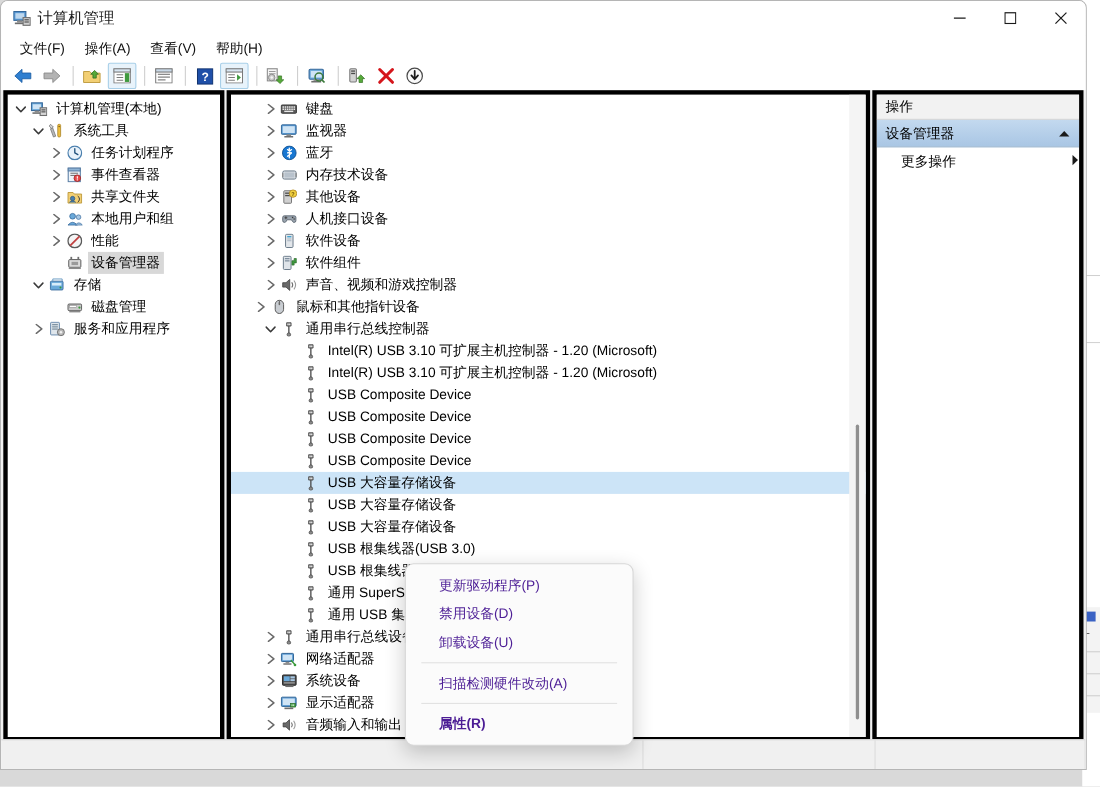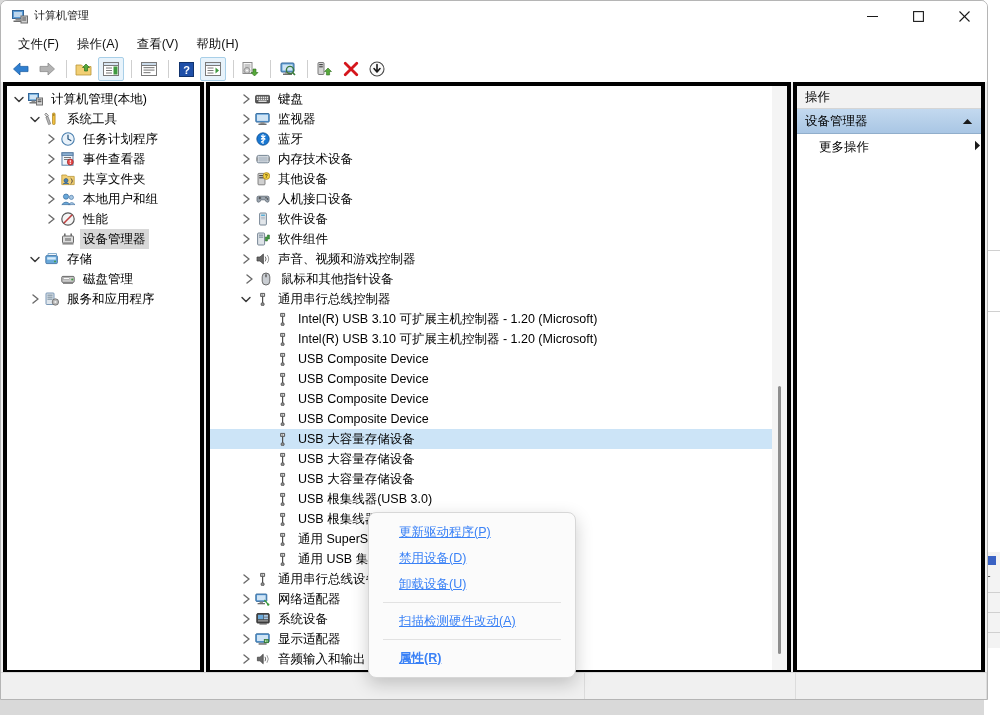--- a/index.html
+++ b/index.html
@@ -21,21 +21,21 @@
   
   .window{
     position:absolute;left:0;top:0;width:988px;height:700px;
     background:#ffffff;border:1px solid #b5b5b5;box-sizing:border-box;
     border-radius:7px 7px 0 0;overflow:hidden;
   }
 
   
   .titlebar{position:relative;height:31px;background:#ffffff;}
   .title-icon{position:absolute;left:11px;top:8px;width:16px;height:15px;}
-  .title-text{position:absolute;left:33px;top:7px;font-size:11px;color:#1a1a1a;}
+  .title-text{position:absolute;left:33px;top:7px;font-size:14px;color:#1a1a1a;}
   .wbtns{position:absolute;right:0;top:0;height:31px;display:flex;}
   .wbtn{width:46px;height:31px;display:flex;align-items:center;justify-content:center;}
   .wbtn svg{display:block;}
 
   
   .menubar{height:24px;background:#ffffff;display:flex;align-items:center;padding-left:8px;}
   .menu-item{padding:2px 9px;font-size:12.5px;color:#111;}
 
   
   .toolbar{height:26px;background:#ffffff;display:flex;align-items:center;padding-left:8px;gap:0px;}
@@ -80,21 +80,21 @@
   .sb-a{width:210px;}
   .sb-b{width:190px;}
 
   
   .ctxmenu{
     position:absolute;left:367px;top:430px;width:206px;
     background:#fbfbfb;border:1px solid #d7d7d7;border-radius:8px;
     box-shadow:0 6px 18px rgba(0,0,0,.20);
     padding:6px 0;z-index:50;
   }
-  .ctx-item{height:26px;display:flex;align-items:center;padding:0 14px 0 30px;font-size:12.5px;color:#3b82f6;text-decoration:underline;}
+  .ctx-item{height:26px;display:flex;align-items:center;padding:0 14px 0 30px;font-size:12.5px;color:#4c1d95;}
   .ctx-item.bold{font-weight:bold;}
   .ctx-sep{height:1px;background:#e2e2e2;margin:5px 14px;}
 </style>
 </head>
 <body>
 
 <div id="app">
 
   <div class="bg-peek">
     <div class="strip" style="top:0;height:250px;"></div>
@@ -581,21 +581,21 @@
                 </span>
                 <span class="ico">
                   <svg width="14" height="14" viewBox="0 0 14 14">
                     <path d="M1 5 L4 5 L7.4 2 L7.4 12 L4 9 L1 9 Z" fill="#6a6a6a" stroke="#3a3a3a" stroke-width="0.7" stroke-linejoin="round"></path>
                     <path d="M9.2 4.6 a4 4 0 0 1 0 4.8" fill="none" stroke="#6a6a6a" stroke-width="1"></path>
                     <path d="M11.2 3 a6.6 6.6 0 0 1 0 8" fill="none" stroke="#9a9a9a" stroke-width="1"></path>
                   </svg>
                 </span>
                 <span class="lbl">声音、视频和游戏控制器</span>
               </div>
-              <div class="row" style="padding-left:31px">
+              <div class="row" style="padding-left:19px">
                 <span class="twisty">
                   <svg width="9" height="10" viewBox="0 0 9 10">
                     <path d="M2 1 L7 5 L2 9" fill="none" stroke="#6a6a6a" stroke-width="1.4" stroke-linecap="round" stroke-linejoin="round"></path>
                   </svg>
                 </span>
                 <span class="ico">
                   <svg width="14" height="14" viewBox="0 0 14 14">
                     <rect x="3.2" y="1" width="7.6" height="12" rx="3.8" fill="#c9cdd2" stroke="#5a5a5a" stroke-width="0.9"></rect>
                     <line x1="7" y1="1.4" x2="7" y2="5.4" stroke="#5a5a5a" stroke-width="0.8"></line>
                     <rect x="6.3" y="2.6" width="1.4" height="2.6" rx="0.7" fill="#6a6a6a"></rect>

